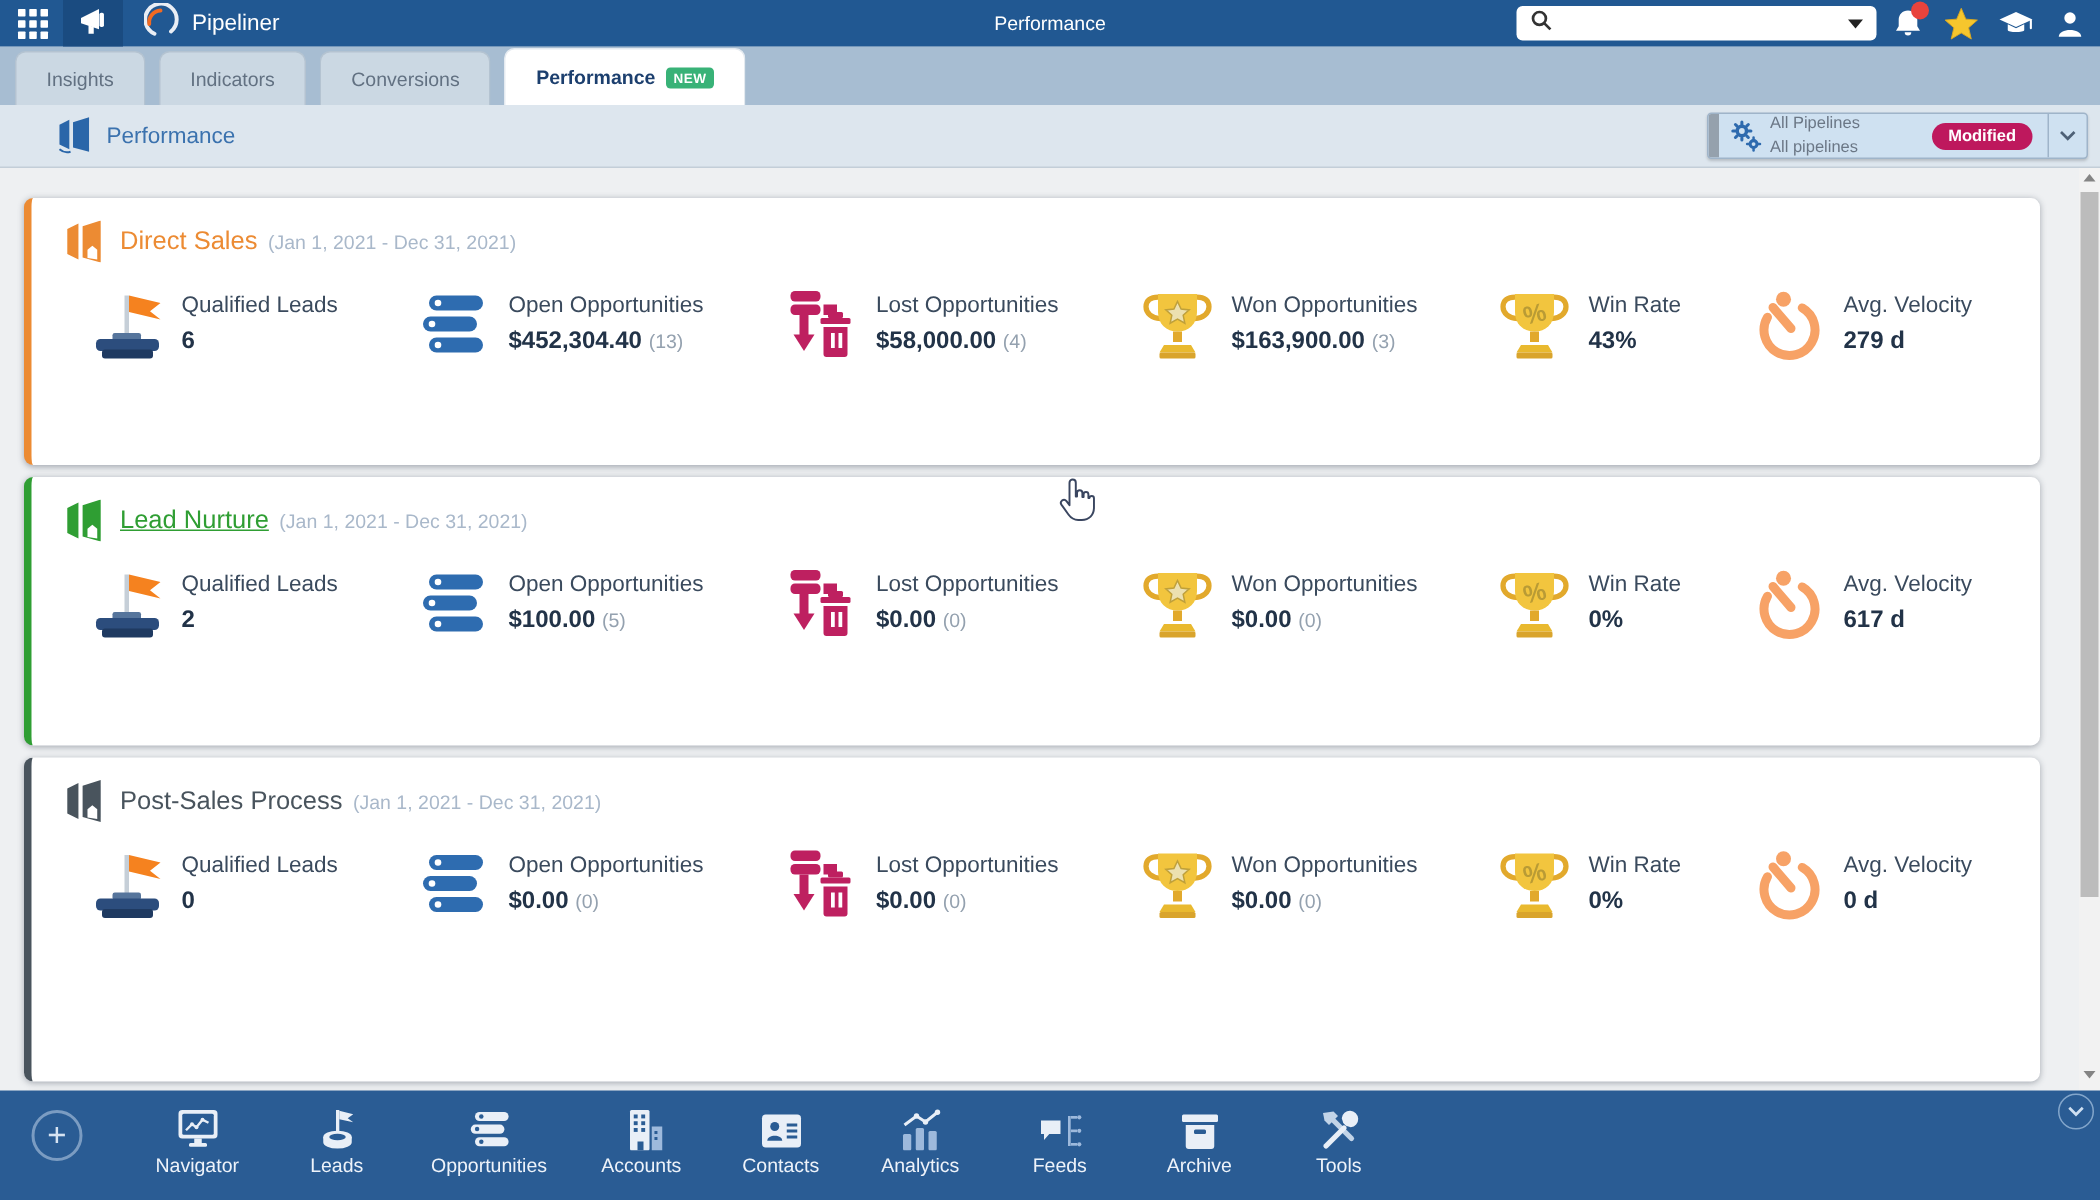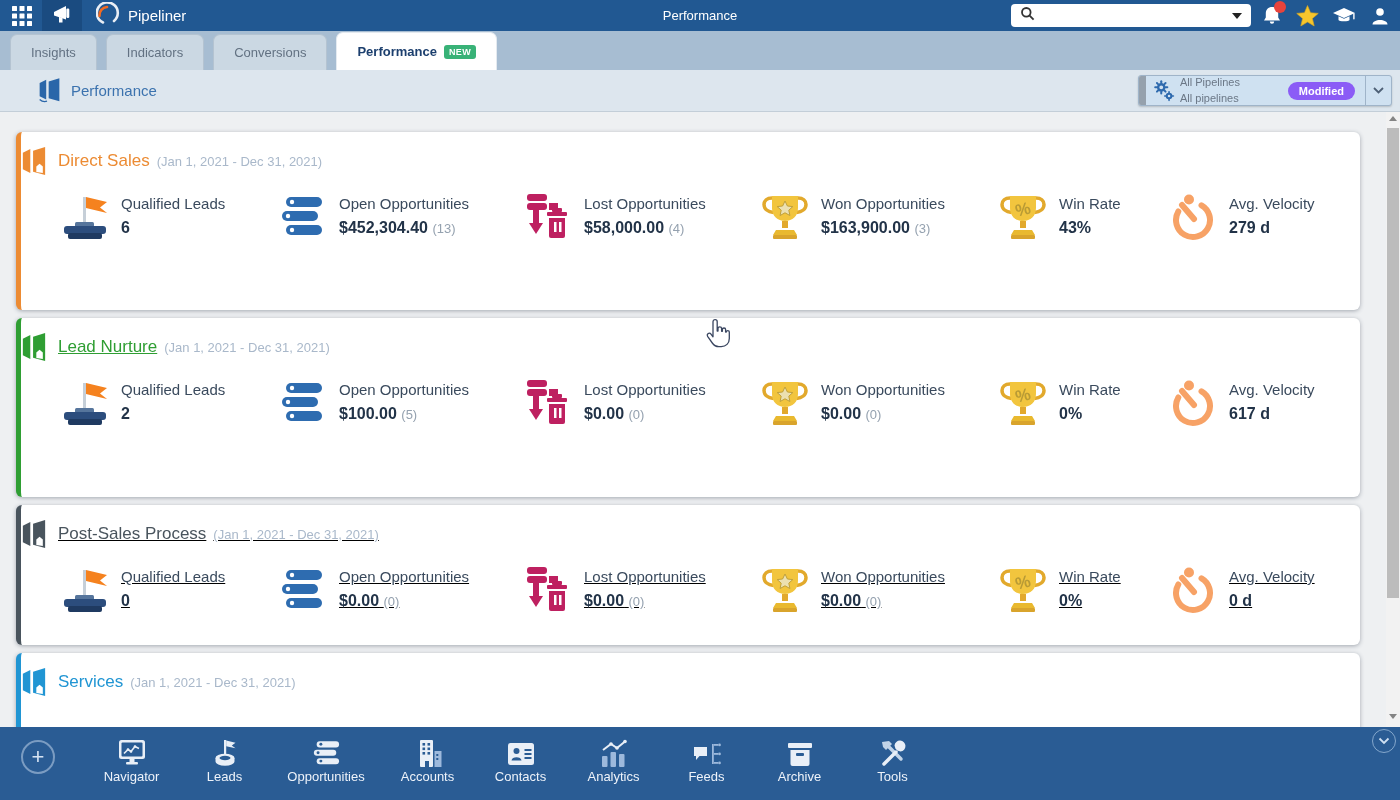--- a/index.html
+++ b/index.html
@@ -27,29 +27,29 @@
   .badge-new { margin-left:7px; background:#38b277; color:#fff; font-size:9px; font-weight:bold; padding:2px 5px; border-radius:3px; letter-spacing:.4px; }
 
   
   .subheader { position:absolute; top:70px; left:0; right:0; height:42px; background:#dde6ee; border-bottom:1px solid #c3ced8; display:flex; align-items:center; z-index:18; }
   .sh-icon { margin-left:38px; color:#2a66a9; display:flex; }
   .sh-title { margin-left:10px; font-size:15px; color:#3b72ae; }
   .selector { margin-left:auto; margin-right:8px; width:254px; height:31px; display:flex; align-items:stretch; background:#cfe1f1; border:1px solid #9fb4c9; border-radius:3px; overflow:hidden; box-shadow:0 1px 2px rgba(0,0,0,.18); cursor:pointer; }
   .sel-strip { width:7px; background:#95a1ad; flex:0 0 7px; }
   .sel-gears { display:flex; align-items:center; padding:0 5px 0 7px; }
   .sel-text { display:flex; flex-direction:column; justify-content:space-between; font-size:11px; color:#6b7786; line-height:13px; white-space:nowrap; }
-  .sel-badge { align-self:center; margin-left:auto; margin-right:10px; background:#8b5cf6; color:#fff; font-size:11px; font-weight:bold; padding:3px 11px; border-radius:11px; }
+  .sel-badge { align-self:center; margin-left:auto; margin-right:10px; background:#be185d; color:#fff; font-size:11px; font-weight:bold; padding:3px 11px; border-radius:11px; }
   .sel-chevron { width:26px; flex:0 0 26px; border-left:1px solid #9fb4c9; display:flex; align-items:center; justify-content:center; color:#4e6076; }
 
   
   .content { position:absolute; top:112px; left:0; right:0; height:615px; background:#eef0f2; overflow:hidden; padding:20px 40px 0 16px; }
   .card { --accent:#ccc; position:relative; background:#fff; border-left:5px solid var(--accent); border-radius:6px; box-shadow:0 1px 4px rgba(70,80,95,.45); height:178px; padding-top:15px; margin-bottom:8px; }
   .card:nth-of-type(2) { height:179px; }
-  .card:nth-of-type(3) { height:140px;text-decoration:underline; }
-  .card-head { display:flex; align-items:center; }
+  .card:nth-of-type(3) { height:216px; }
+  .card-head { display:flex; align-items:center; padding-left:22px; }
   .card-icon { color:var(--accent); width:26px; height:28px; display:flex; }
   .card-title { font-size:17px; color:var(--accent); margin-left:11px; text-decoration:none; cursor:pointer; }
   .card-title.underlined { text-decoration:underline; }
   .card-date { font-size:13px; color:#a9b8ca; margin-left:7px; }
   .metrics { display:flex; padding-left:41px; margin-top:16px; }
   .metric { display:flex; align-items:flex-start; }
   .m-icon { width:46px; height:48px; flex:0 0 46px; margin-top:2px; display:flex; }
   .m-text { margin-left:13px; margin-top:4px; }
   .m-label { font-size:15px; color:#3a4a5d; }
   .m-value { font-size:16px; font-weight:bold; color:#223348; margin-top:7px; }

